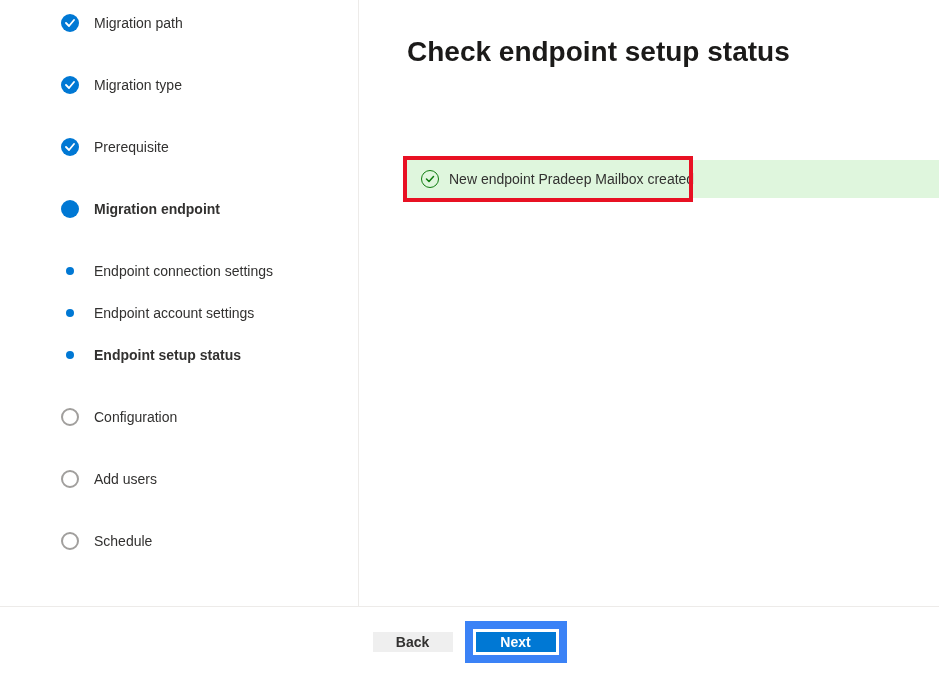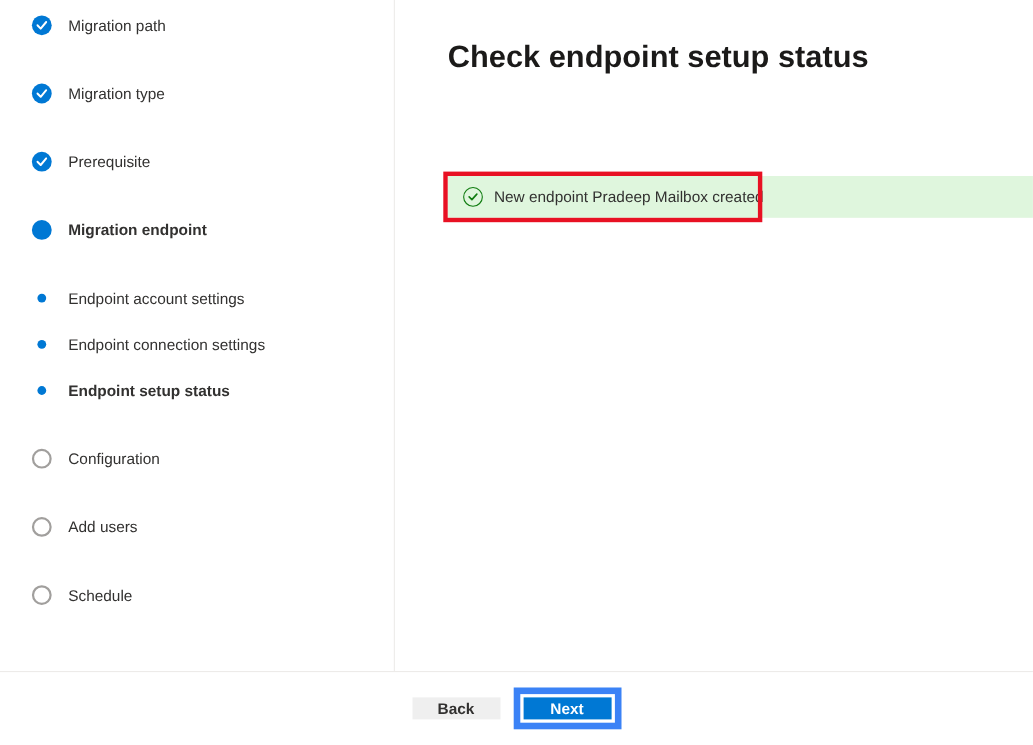--- a/index.html
+++ b/index.html
@@ -13,21 +13,21 @@
       display: flex;
       flex-direction: column;
     }
     .layout {
       display: flex;
       flex: 1;
       overflow: hidden;
     }
     .sidebar {
       width: 359px;
-      padding: 14px 24px 0 28px;
+      padding: 14px 24px 0 60px;
       border-right: 1px solid #edebe9;
     }
     .steps {
       list-style: none;
     }
     .step {
       display: flex;
       align-items: flex-start;
       position: relative;
       min-height: 62px;
@@ -155,21 +155,21 @@
       background: #efefef;
       color: #323130;
     }
     .btn-primary {
       background: #0078d4;
       color: #fff;
     }
     .next-highlight {
       position: relative;
       padding: 3px;
-      border: 6px solid #3b82f6;
+      border: 8px solid #3b82f6;
     }
   </style>
 </head>
 <body>
 
 <div class="layout">
   <nav class="sidebar">
     <ul class="steps">
       <li class="step">
         <div class="step-bullet">
@@ -209,28 +209,28 @@
           <div class="bullet-circle bullet-current"></div>
           <div class="connector blue"></div>
         </div>
         <span class="step-label bold">Migration endpoint</span>
       </li>
       <li class="step sub">
         <div class="step-bullet">
           <div class="bullet-circle bullet-small"></div>
           <div class="connector blue"></div>
         </div>
+        <span class="step-label">Endpoint connection settings</span>
+      </li>
+      <li class="step sub">
+        <div class="step-bullet">
+          <div class="bullet-circle bullet-small"></div>
+          <div class="connector blue"></div>
+        </div>
         <span class="step-label">Endpoint account settings</span>
-      </li>
-      <li class="step sub">
-        <div class="step-bullet">
-          <div class="bullet-circle bullet-small"></div>
-          <div class="connector blue"></div>
-        </div>
-        <span class="step-label">Endpoint connection settings</span>
       </li>
       <li class="step">
         <div class="step-bullet">
           <div class="bullet-circle bullet-small"></div>
           <div class="connector gray"></div>
         </div>
         <span class="step-label bold">Endpoint setup status</span>
       </li>
       <li class="step">
         <div class="step-bullet">

